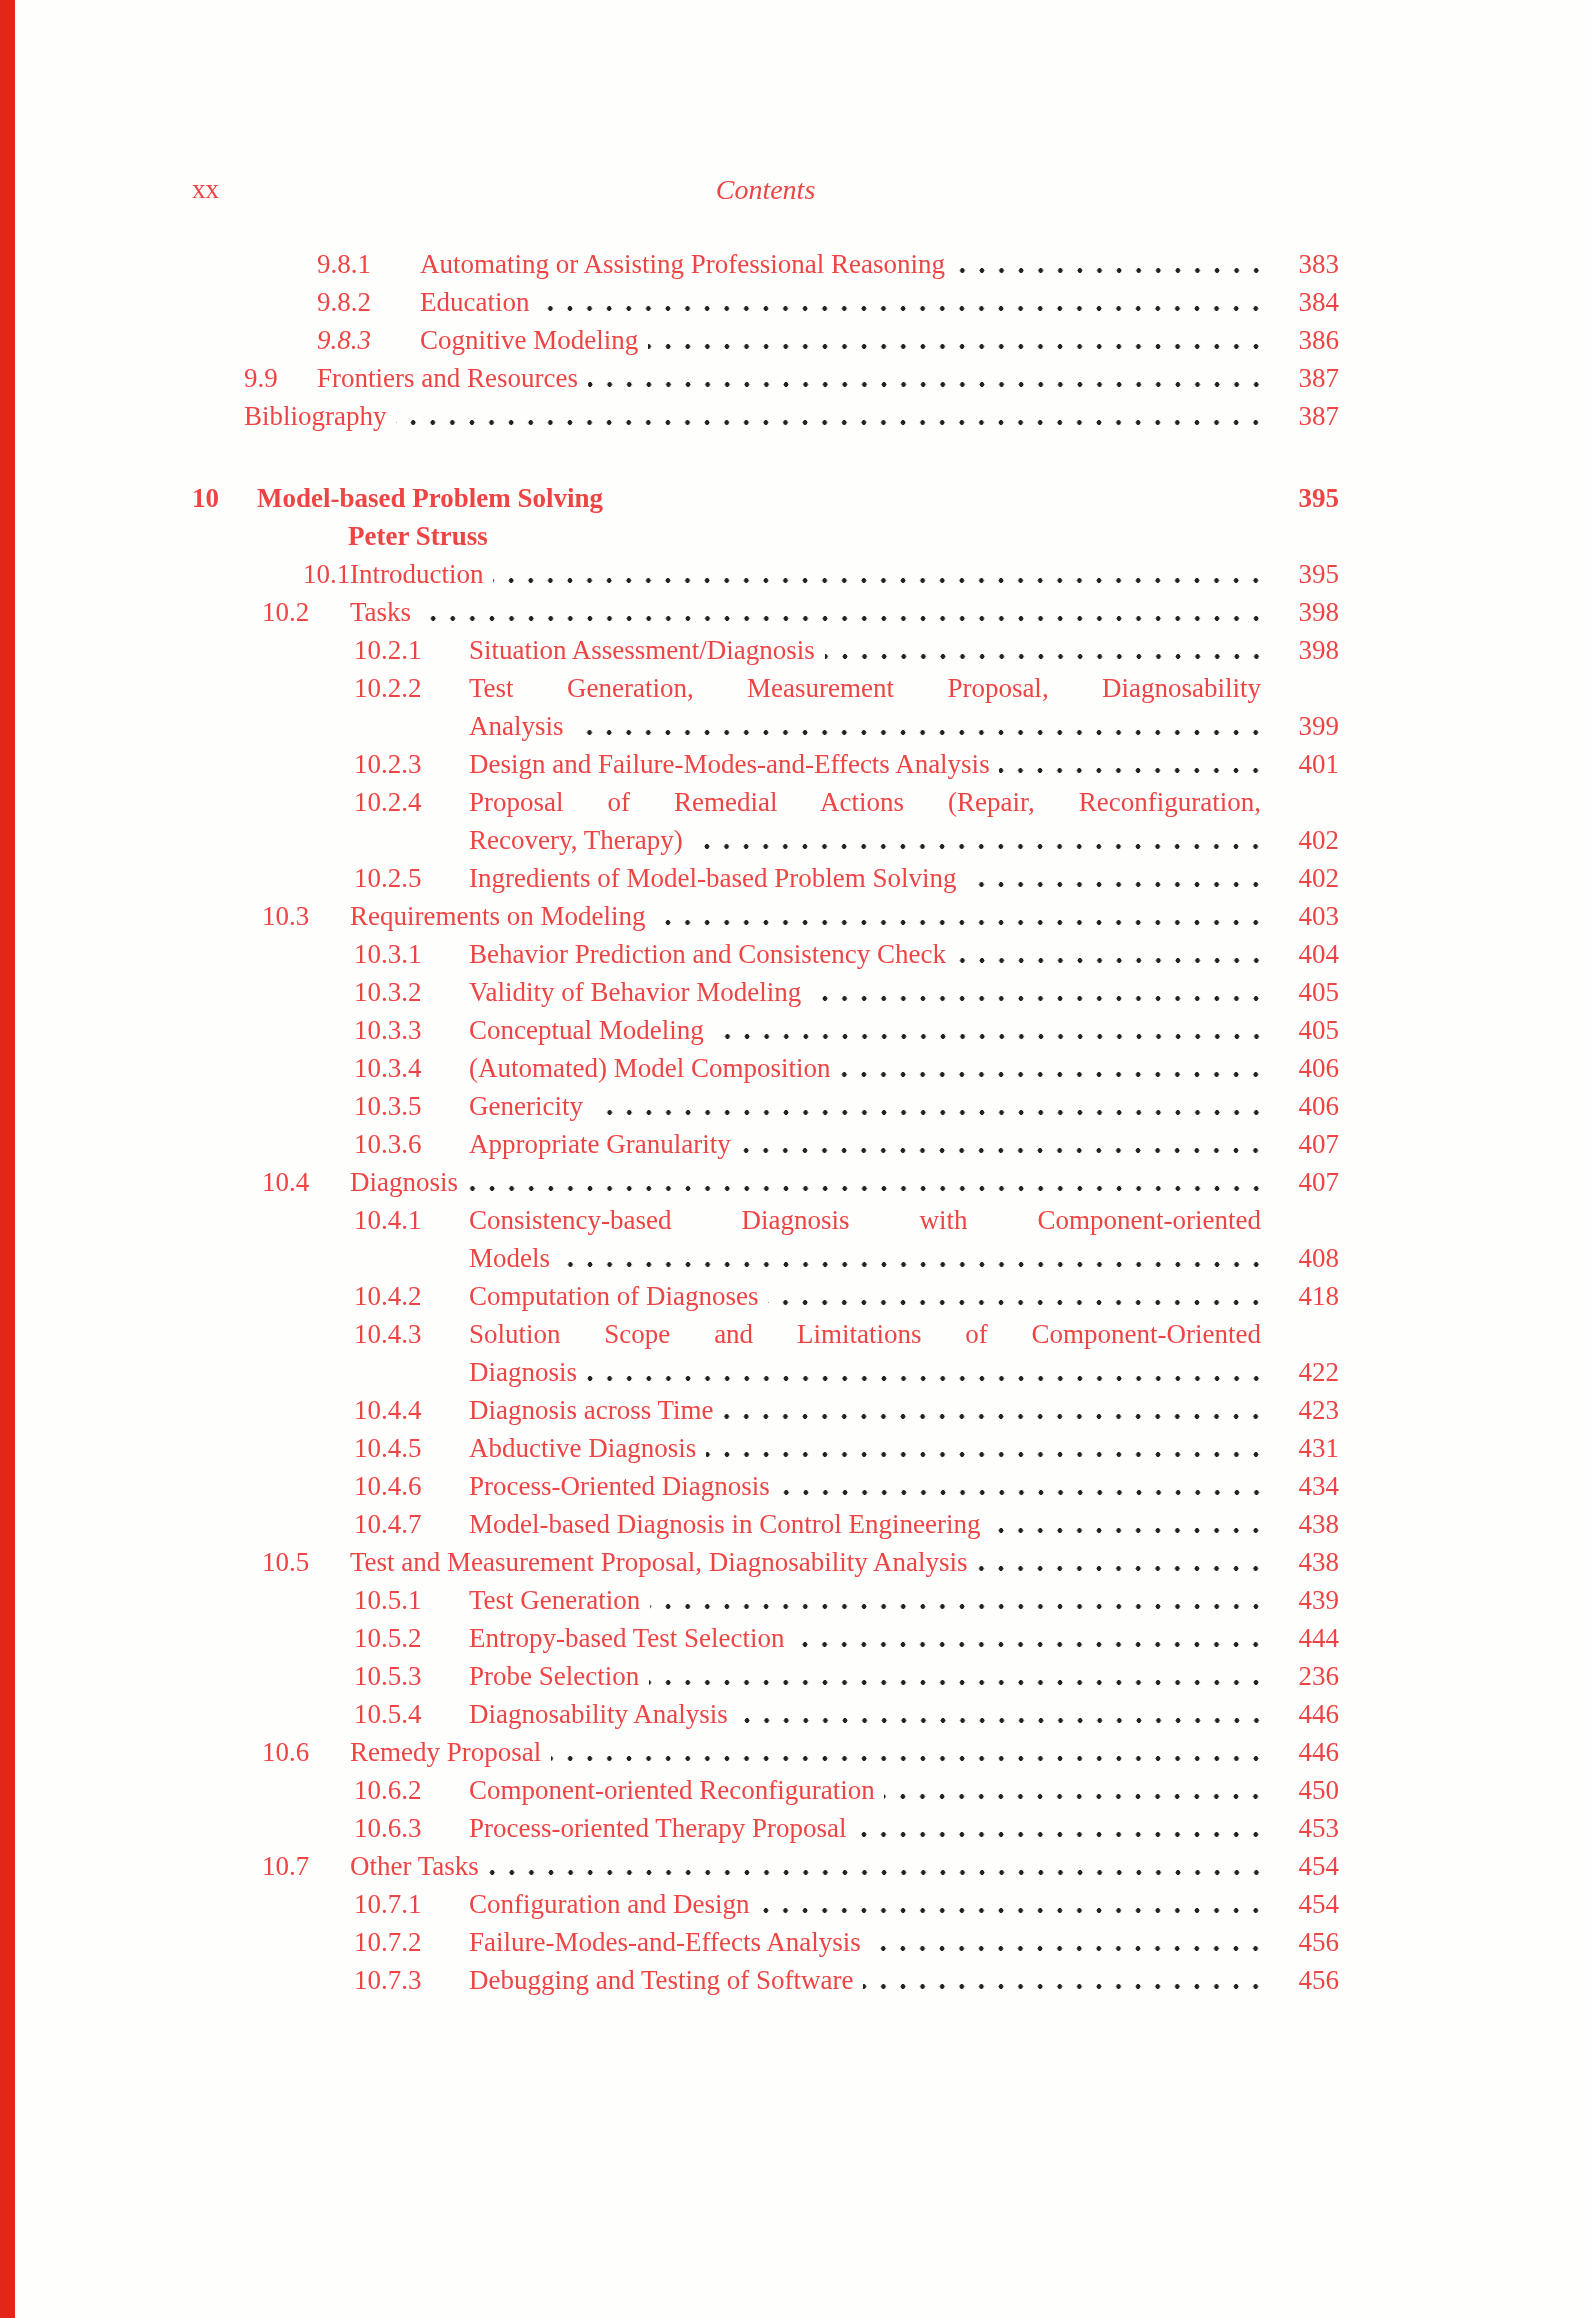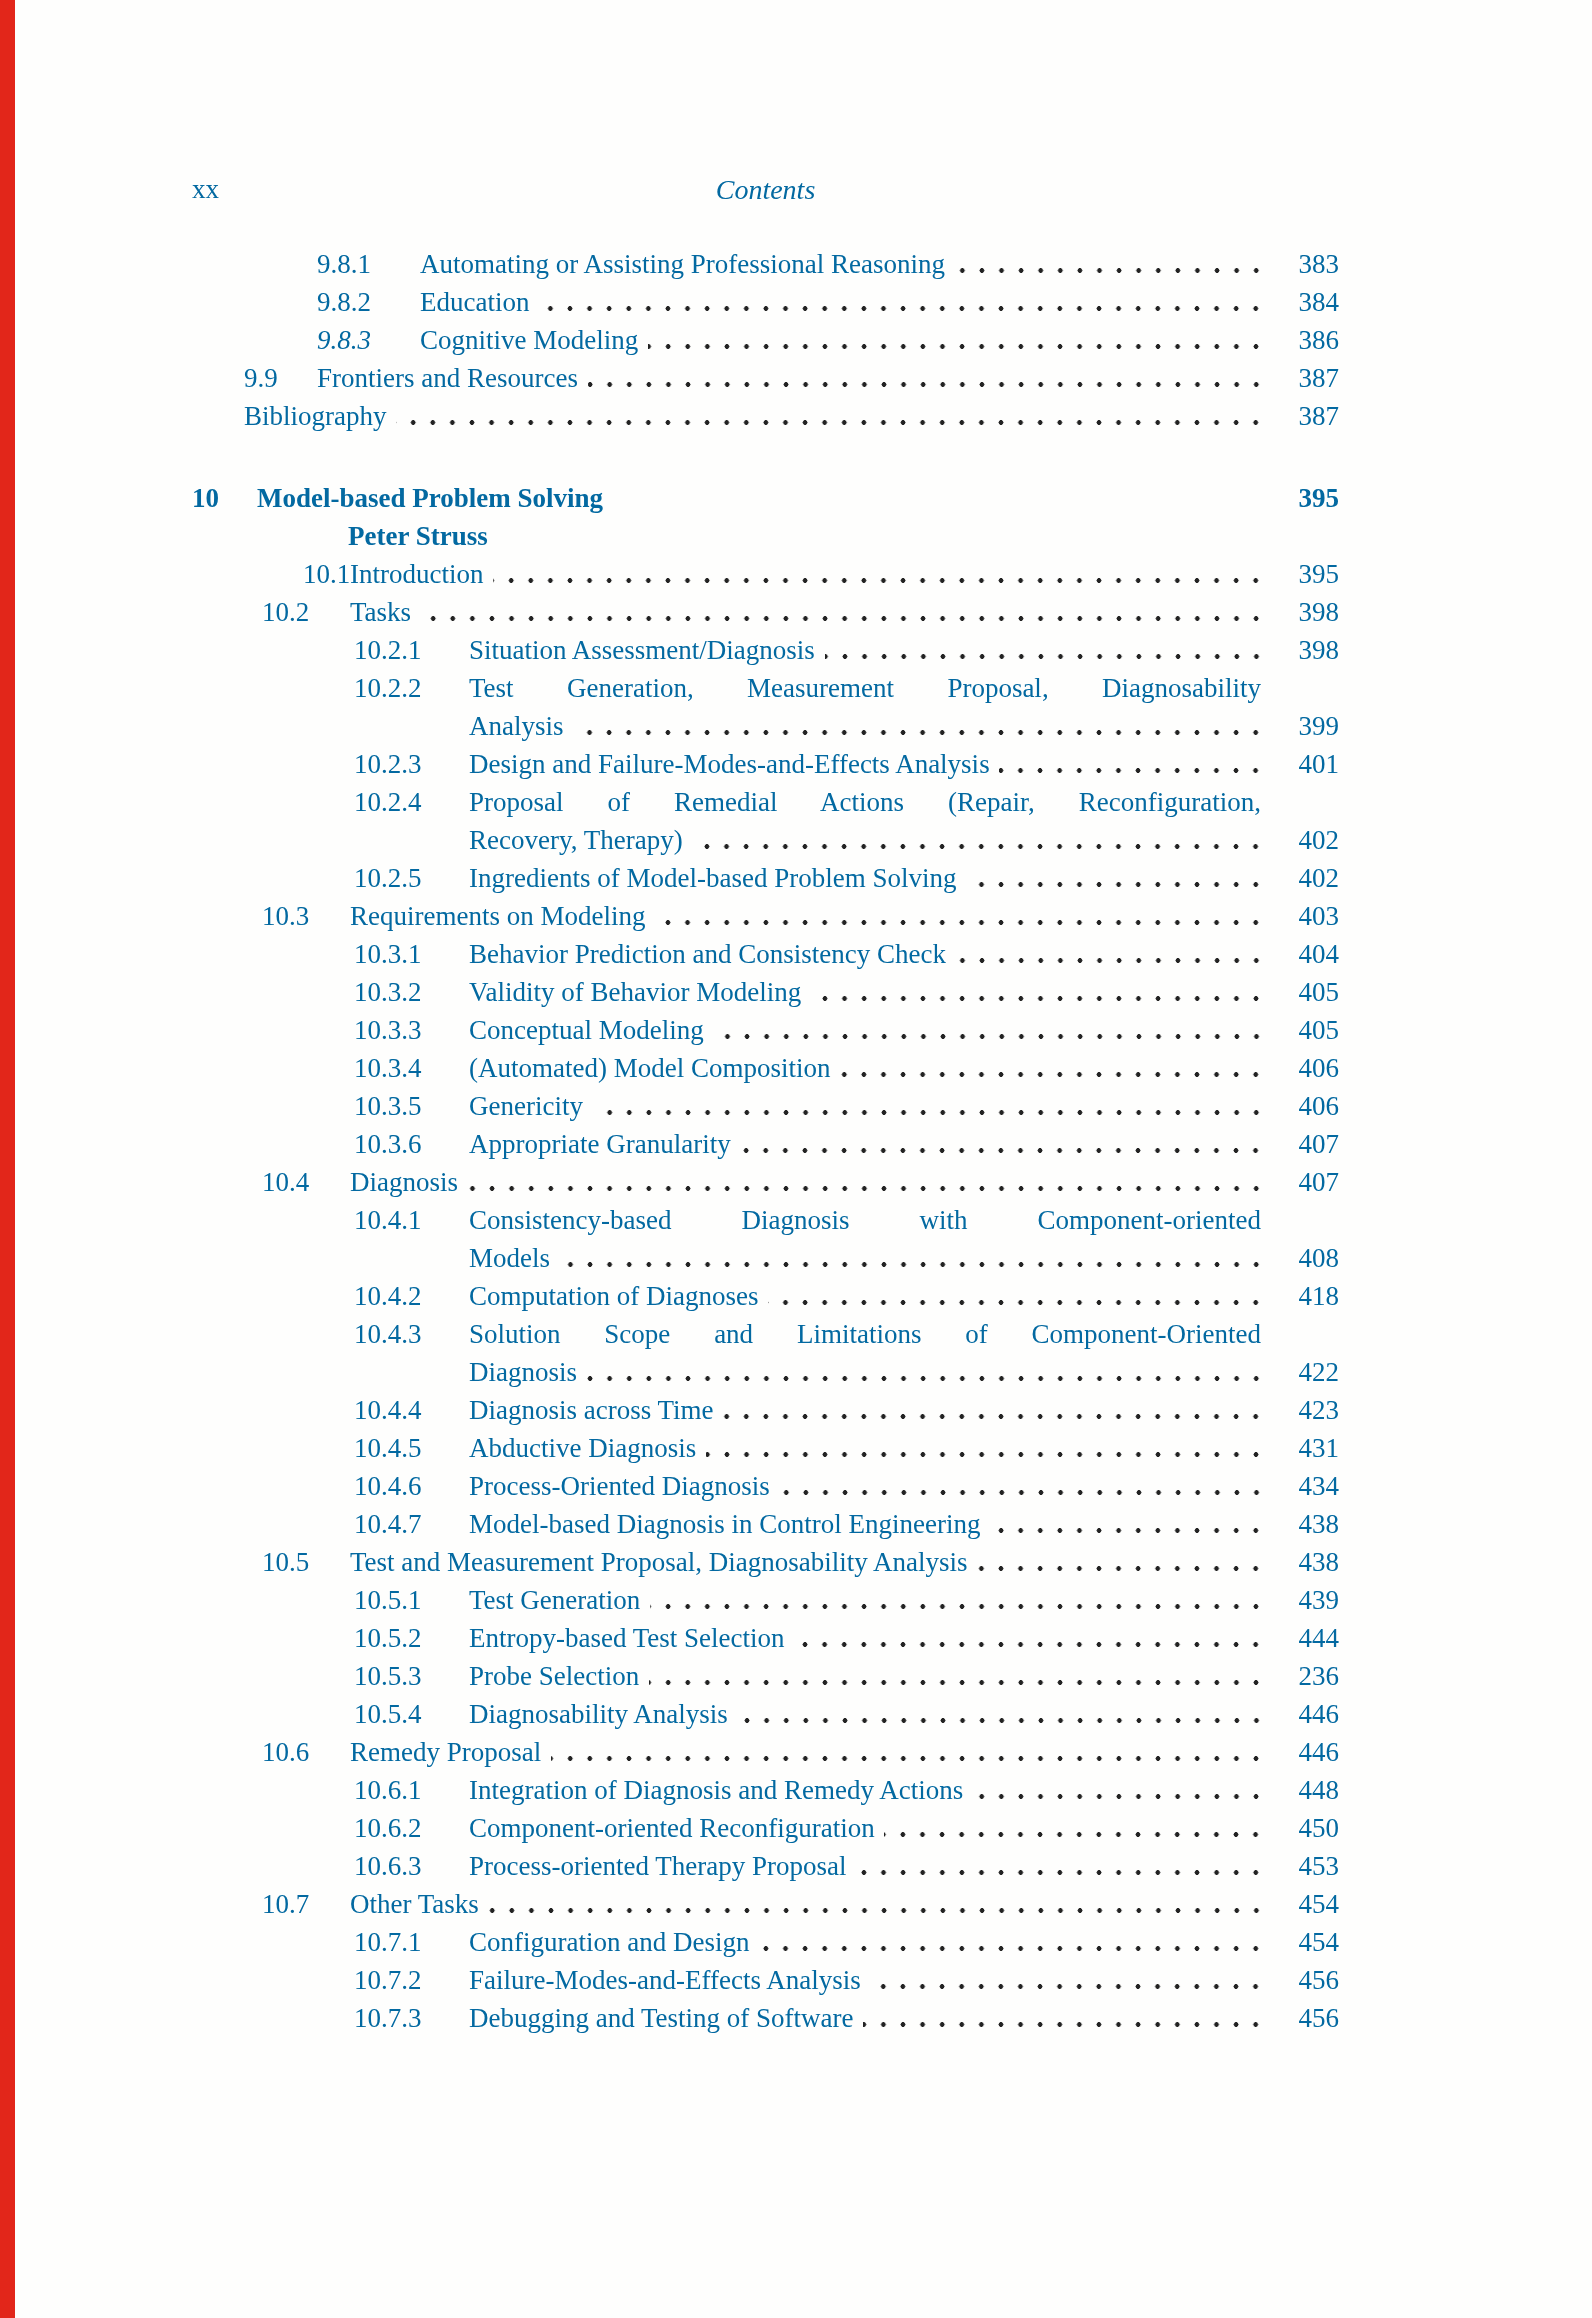--- a/index.html
+++ b/index.html
@@ -1,18 +1,18 @@
 <!DOCTYPE html>
 <html style="font-size:13px"><head>
 <meta charset="utf-8">
 <style>
   html,body{margin:0;padding:0;background:#ffffff;}
   .page{
     position:relative;width:1593px;height:2319px;background:#fefefdff;
-    font-family:"Liberation Serif","DejaVu Serif",serif;color:#0369a1;overflow:hidden;
+    font-family:"Liberation Serif","DejaVu Serif",serif;color:#ef4444;overflow:hidden;
   }
   .edge-stripe{position:absolute;left:0;top:0;width:14.7px;height:100%;background:#e2261a;}
   .content{position:absolute;left:192px;top:174px;width:1147px;}
   .header{position:relative;height:36px;font-size:27px;}
   .page-label{position:absolute;left:0;top:0;}
   .header-title{position:absolute;left:0;right:0;top:0;text-align:center;font-style:italic;font-size:28px;}
   .toc{margin-top:35px;font-size:27px;line-height:38px;}
   .row{position:relative;}
   .row .num{position:absolute;top:0;text-align:center;}
   .row.gap-top{margin-top:44px;}
@@ -384,30 +384,20 @@
           <span class="num" style="left: 70px;">10.6</span>
           <div class="body" style="padding-left: 158px;">
             <div class="lastline">
               <span class="t">Remedy Proposal</span>
               <span class="leader"></span>
               <span class="pg">446</span>
             </div>
           </div>
         </div>
         <div class="row subsec">
-          <span class="num" style="left: 162px;">10.6.1</span>
-          <div class="body" style="padding-left: 277px;">
-            <div class="lastline">
-              <span class="t">Integration of Diagnosis and Remedy Actions</span>
-              <span class="leader"></span>
-              <span class="pg">448</span>
-            </div>
-          </div>
-        </div>
-        <div class="row subsec">
           <span class="num" style="left: 162px;">10.6.2</span>
           <div class="body" style="padding-left: 277px;">
             <div class="lastline">
               <span class="t">Component-oriented Reconfiguration</span>
               <span class="leader"></span>
               <span class="pg">450</span>
             </div>
           </div>
         </div>
         <div class="row subsec">

